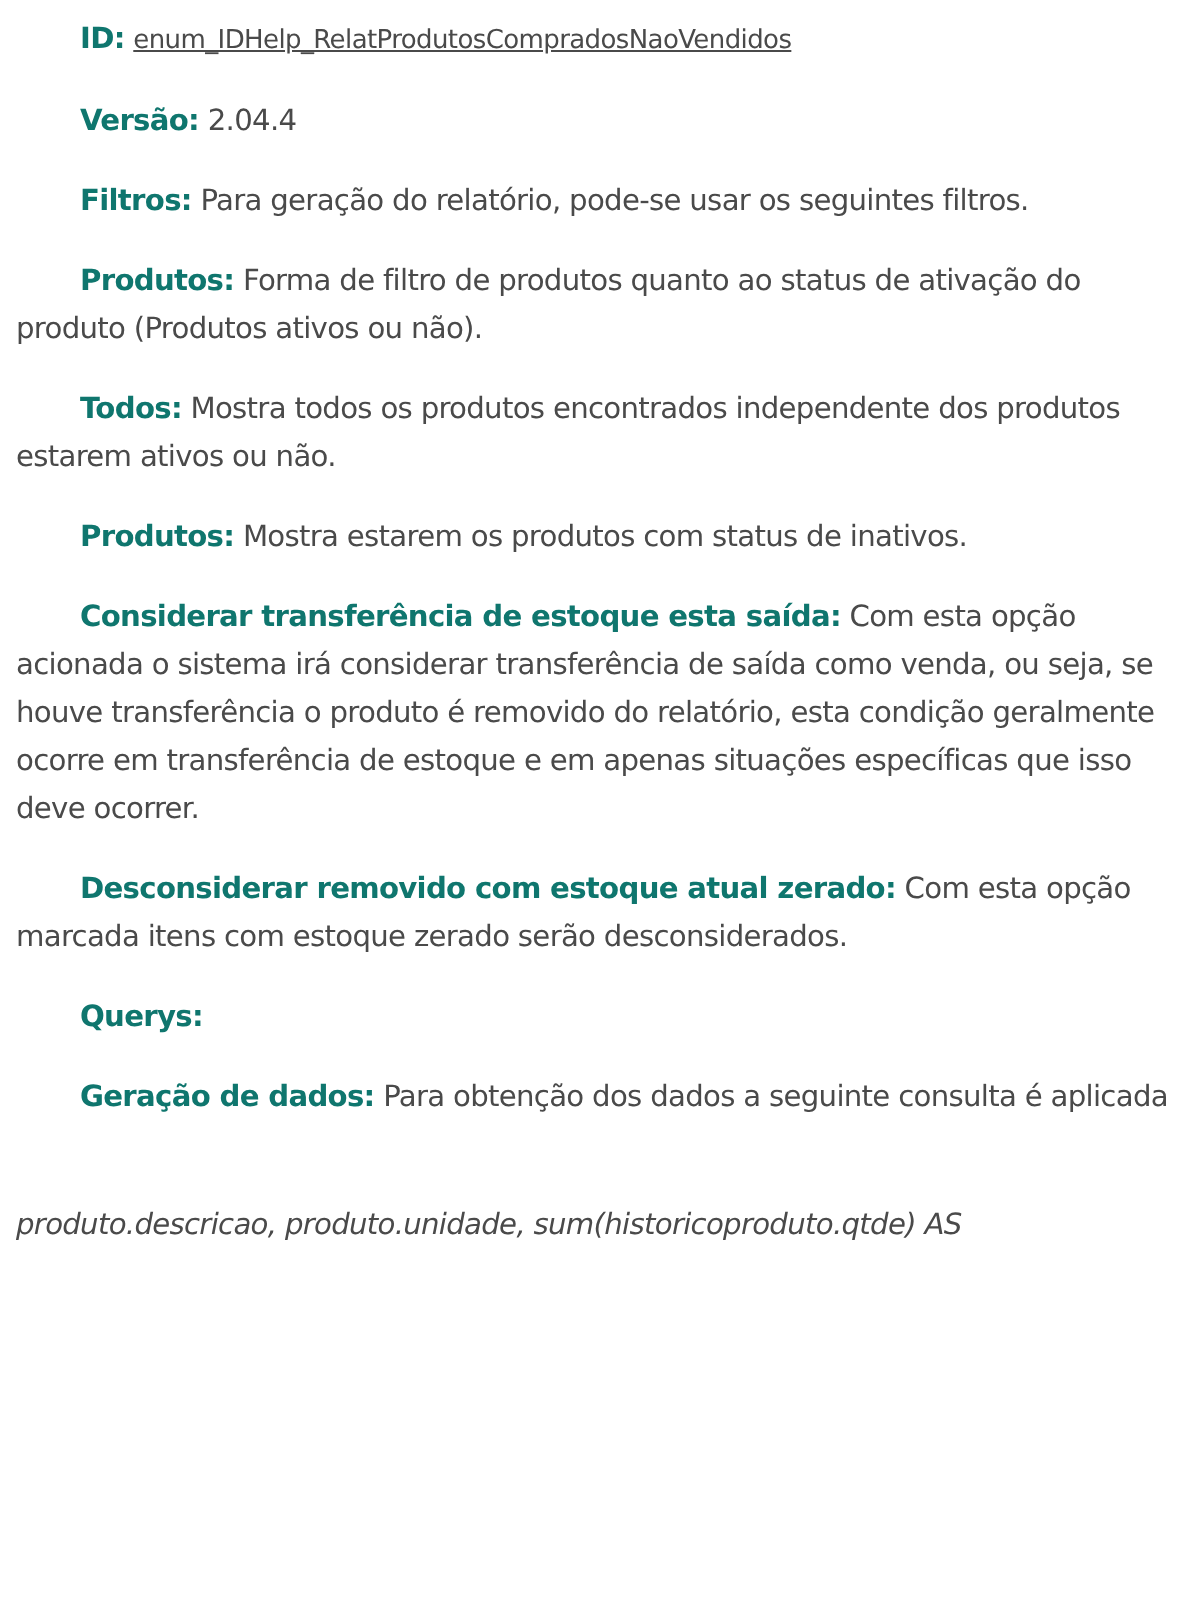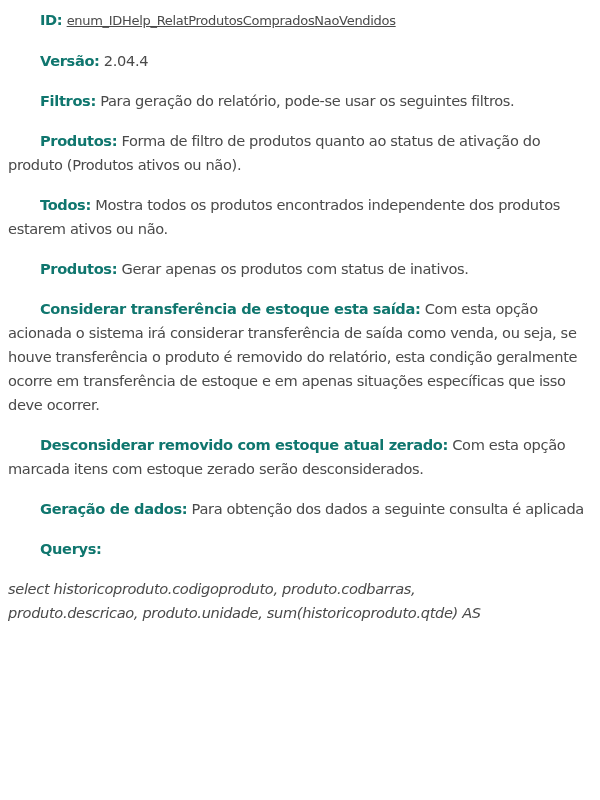--- a/index.html
+++ b/index.html
@@ -18,22 +18,22 @@
 </style>
 </head>
 <body>
 
 <div class="doc">
   <p><b>ID:</b> <span class="id-val">enum_IDHelp_RelatProdutosCompradosNaoVendidos</span></p>
   <p><b>Versão:</b> <span>2.04.4</span></p>
   <p><b>Filtros:</b> <span>Para geração do relatório, pode-se usar os seguintes filtros.</span></p>
   <p><b>Produtos:</b> <span>Forma de filtro de produtos quanto ao status de ativação do produto (Produtos ativos ou não).</span></p>
   <p><b>Todos:</b> <span>Mostra todos os produtos encontrados independente dos produtos estarem ativos ou não.</span></p>
-  <p><b>Produtos:</b> <span>Gerar apenas os produtos com status de inativos.</span></p>
+  <p><b>Produtos:</b> <span>Mostra estarem os produtos com status de inativos.</span></p>
   <p><b>Considerar transferência de estoque esta saída:</b> <span>Com esta opção acionada o sistema irá considerar transferência de saída como venda, ou seja, se houve transferência o produto é removido do relatório, esta condição geralmente ocorre em transferência de estoque e em apenas situações específicas que isso deve ocorrer.</span></p>
   <p><b>Desconsiderar removido com estoque atual zerado:</b> <span>Com esta opção marcada itens com estoque zerado serão desconsiderados.</span></p>
+  <p><b>Querys:</b></p>
   <p><b>Geração de dados:</b> <span>Para obtenção dos dados a seguinte consulta é aplicada</span></p>
-  <p><b>Querys:</b></p>
   <p class="sql">
-    <span>select historicoproduto.codigoproduto, produto.codbarras,</span><br>
+    <br>
     <span>produto.descricao, produto.unidade, sum(historicoproduto.qtde) AS</span>
   </p>
 </div>
 
 </body></html>

